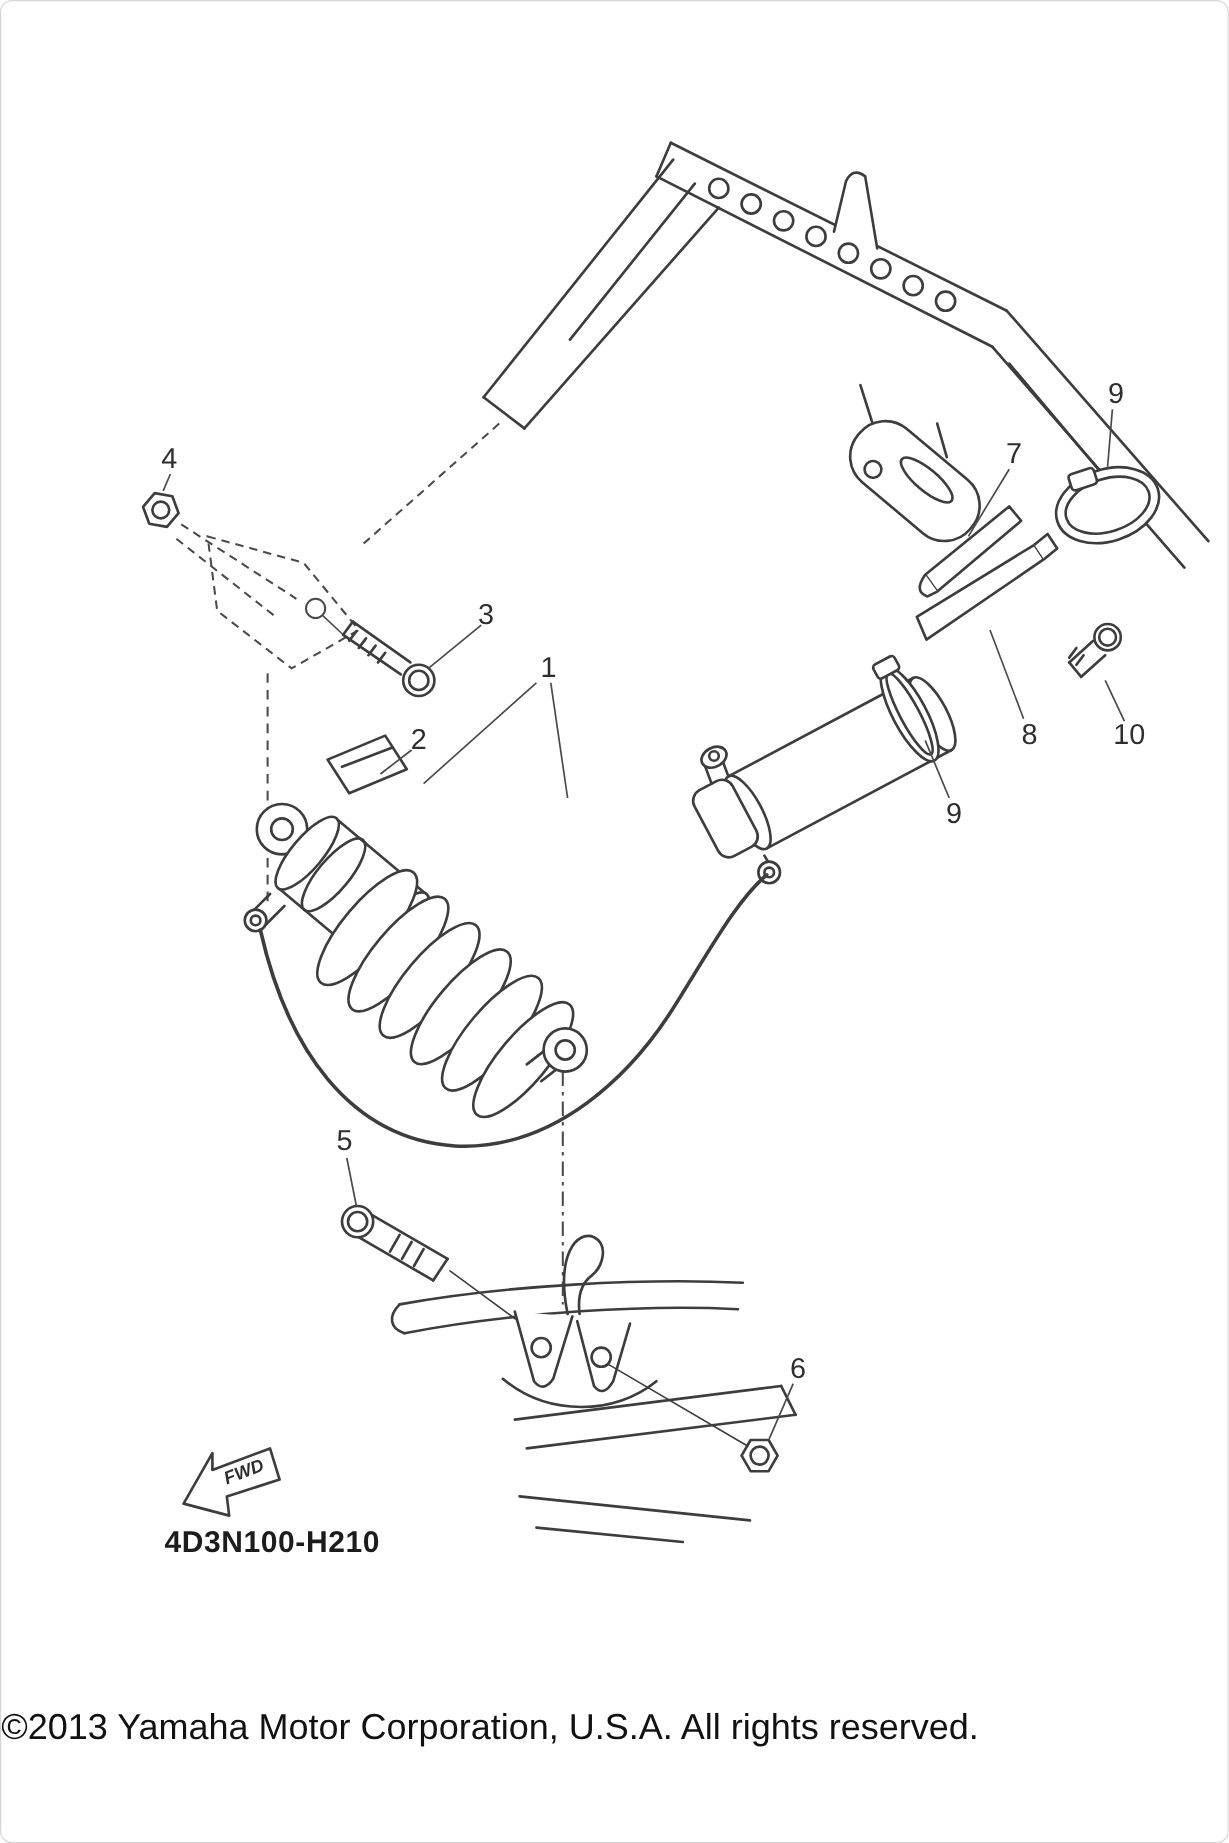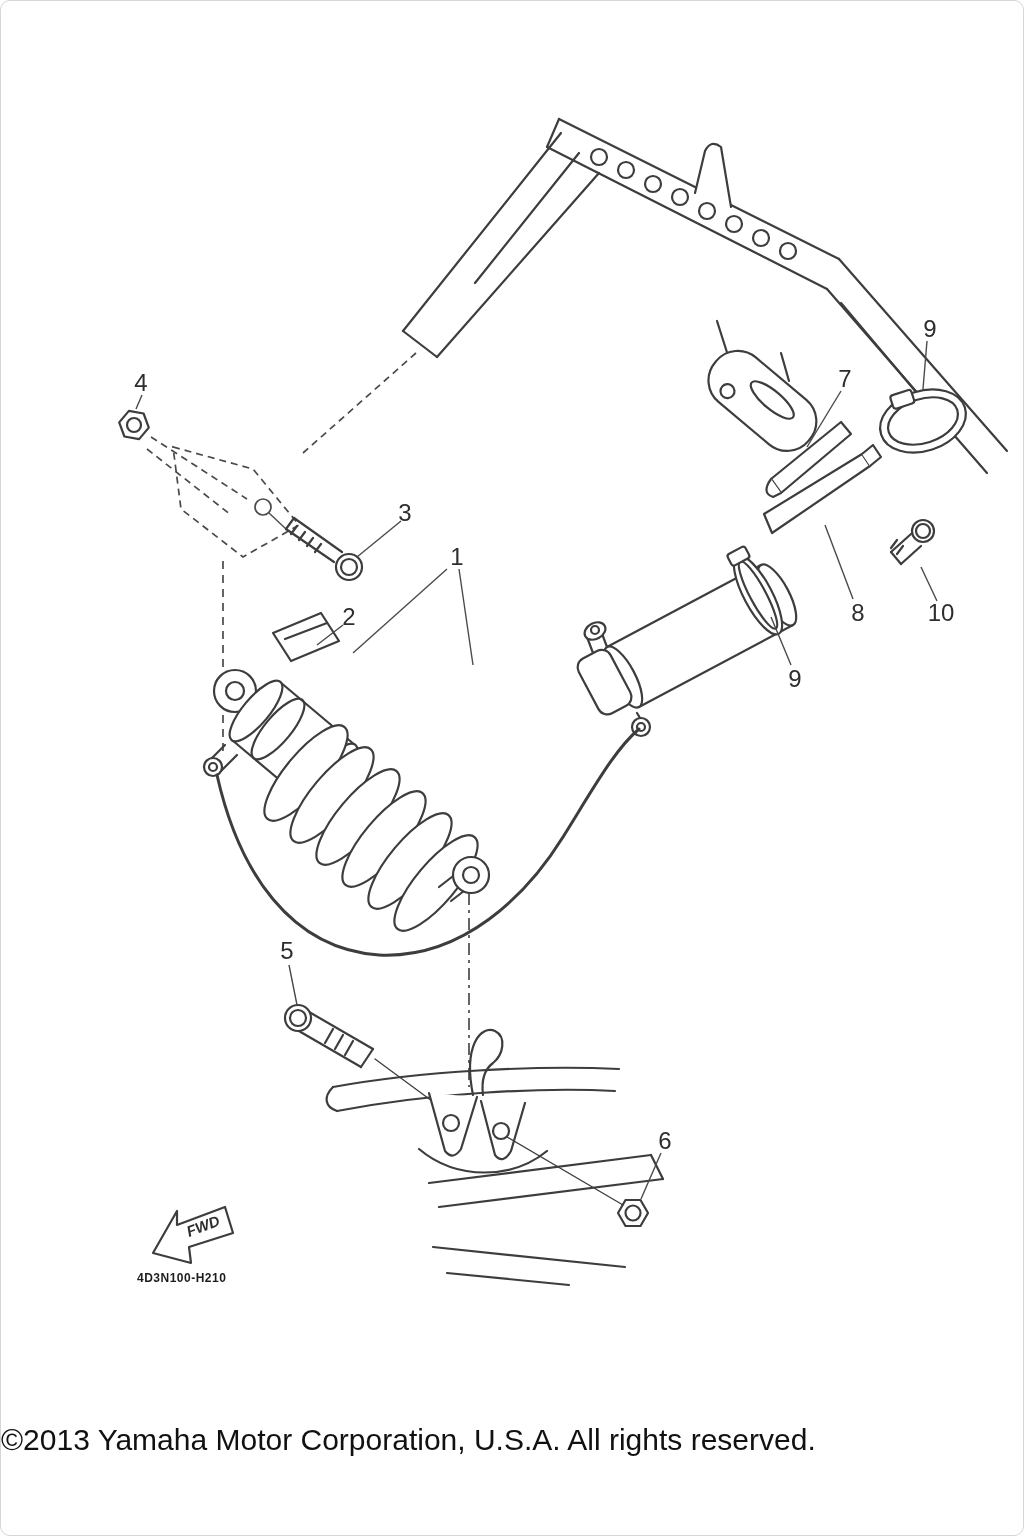--- a/index.html
+++ b/index.html
@@ -19,21 +19,21 @@
   .callout{
     position:absolute;
     transform:translate(-50%,-50%);
     font-size:24px;
     color:#2e2e2e;
     font-family:"Liberation Sans", sans-serif;
   }
   .code{
     position:absolute;
     left:136px;top:1270px;
-    font-size:12px;
+    font-size:25px;
     font-weight:bold;
     letter-spacing:.5px;
     color:#1c1c1c;
   }
   .copyright{
     position:absolute;
     left:0;right:0;top:1422px;
     text-align:left;
     font-size:30px;
     color:#111;

